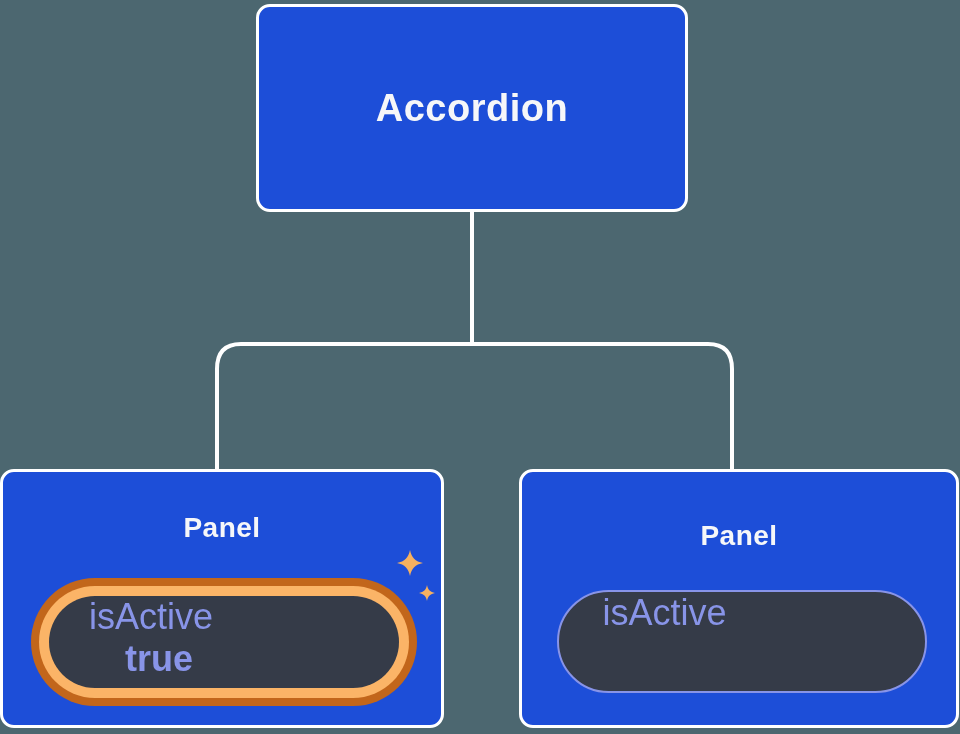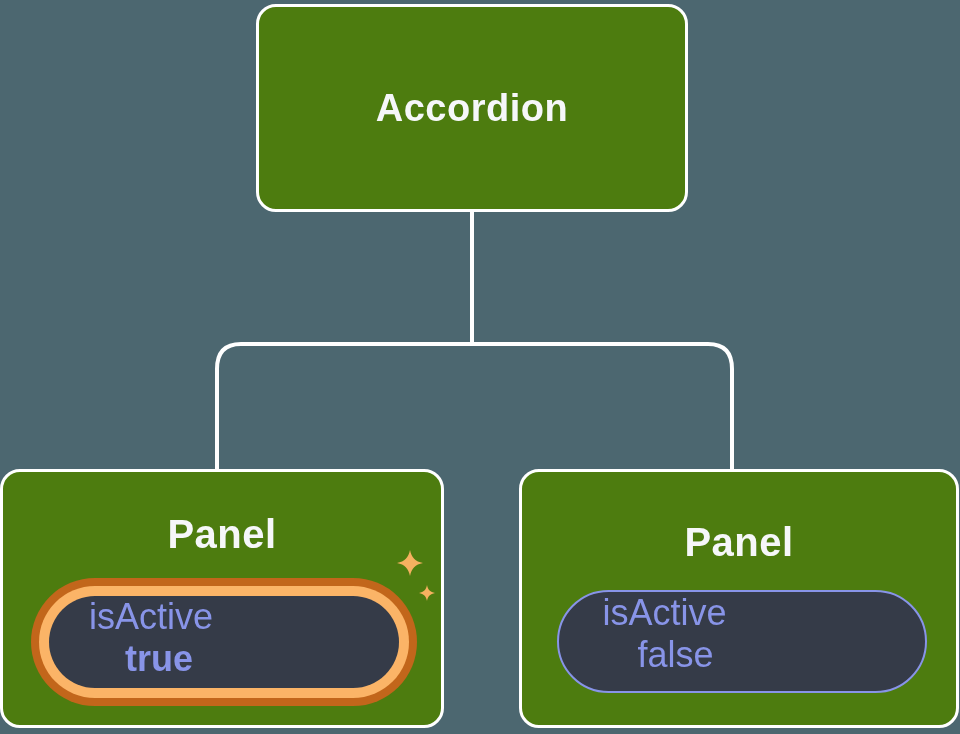--- a/index.html
+++ b/index.html
@@ -10,41 +10,41 @@
   .canvas{
     position:relative;
     width:960px;height:734px;
     background:#4c6770;
     overflow:hidden;
   }
   
   .node{
     position:absolute;
     box-sizing:border-box;
-    background:#4d7c0f;
+    background:#1d4ed8;
     border:3px solid #ffffff;
-    border-radius:20px;
+    border-radius:14px;
   }
   .node-root{
     left:256px;top:4px;width:432px;height:208px;
     display:flex;align-items:center;justify-content:center;
   }
   .node-label{
     color:#f6f7f9;
     font-size:38px;
     font-weight:600;
     letter-spacing:.5px;
   }
   .node-panel-left{left:0px;top:469px;width:444px;height:259px;}
   .node-panel-right{left:519px;top:469px;width:440px;height:259px;}
   .panel-title{
     position:absolute;left:0;right:0;
     text-align:center;
     color:#f6f7f9;
-    font-size:40px;
+    font-size:28px;
     font-weight:600;
     letter-spacing:.5px;
   }
   .panel-title-left{top:40px;}
   .panel-title-right{top:48px;}
 
   
   .connector-svg{
     position:absolute;left:0;top:0;width:960px;height:734px;
     pointer-events:none;
@@ -143,18 +143,17 @@
     </svg>
   </div>
 
   <div class="node node-panel-right">
     <div class="panel-title panel-title-right">Panel</div>
 
     <div class="plain-pill">
       <div class="pill-row">
         <div class="pill-cell" style="width:211px">isActive</div>
         <div class="plain-divider"></div>
-        <div class="pill-cell pill-value" style="width:153px">false</div>
       </div>
     </div>
   </div>
 
 </div>
 
 </body></html>

